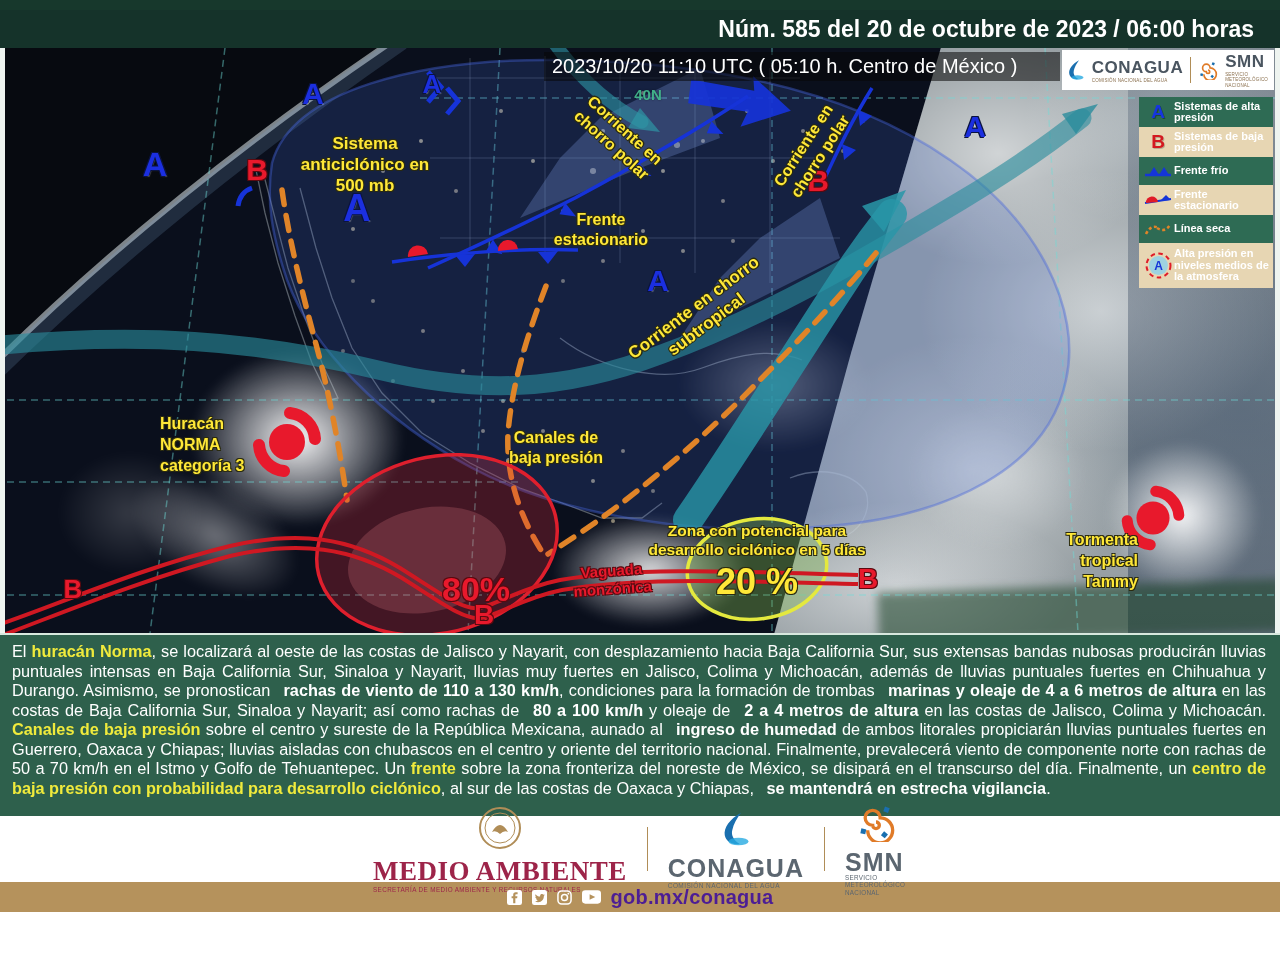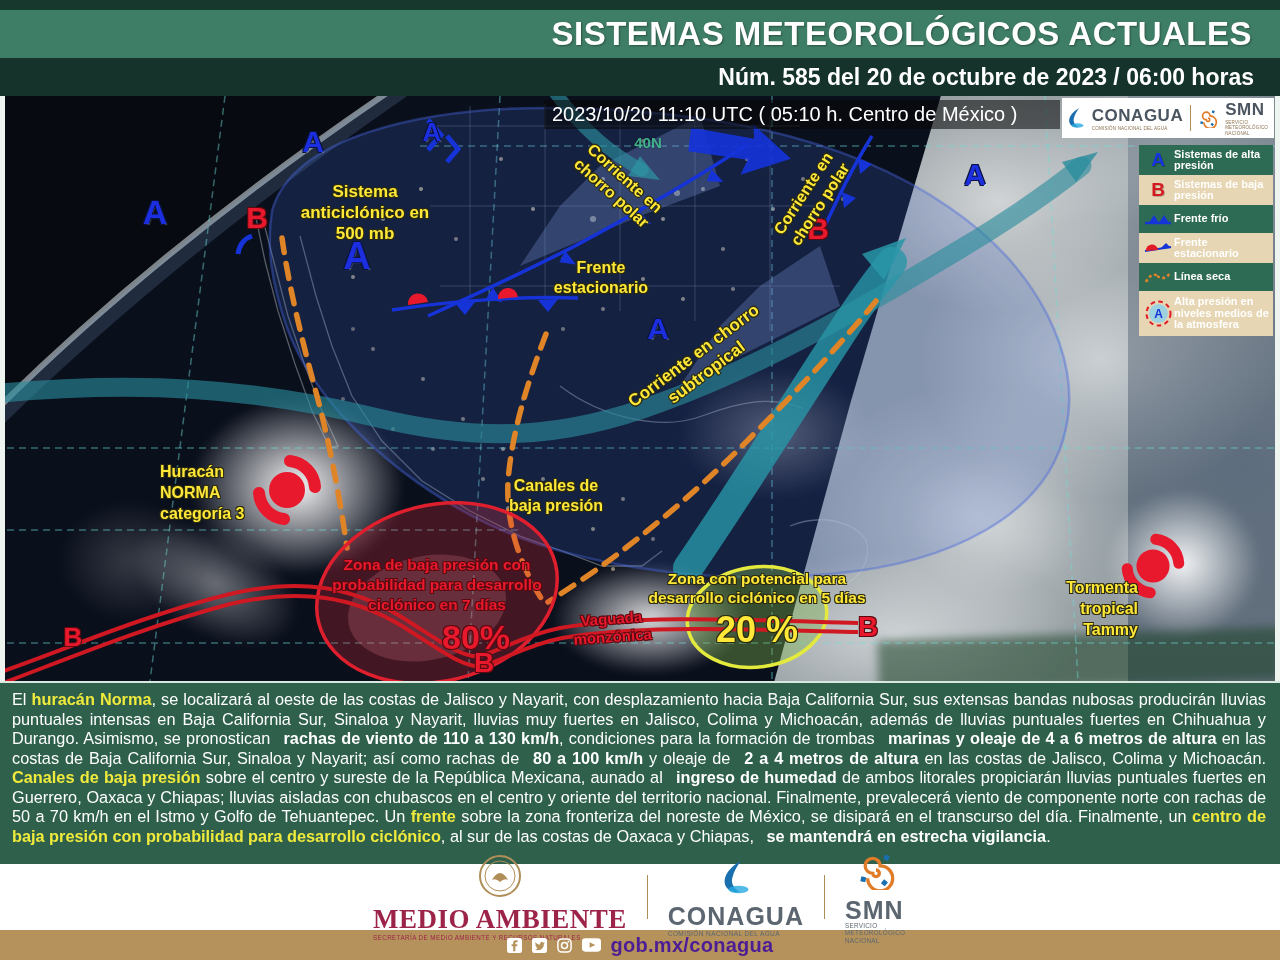--- a/index.html
+++ b/index.html
@@ -93,23 +93,20 @@
   .soc{display:inline-flex;width:16px;height:16px;align-items:center;justify-content:center;}
   .whitestrip{height:6px;background:#ffffff;}
   .edge{position:absolute;width:5px;background:#eef4f0;z-index:40;}
 </style>
 </head>
 <body>
 
 <div class="page">
 
   <div class="topstrip"></div>
-  <div class="band1">
-    <div class="title">SISTEMAS METEOROLÓGICOS ACTUALES</div>
-  </div>
   <div class="band2">
     <div class="subtitle">Núm. 585 del 20 de octubre de 2023 / 06:00 horas</div>
   </div>
 
   <div class="map">
 
     <div class="layer day"></div>
     <div class="layer ocean-right" style="left:1128px;width:152px;"></div>
     <div class="land-sa"></div>
 
@@ -256,21 +253,20 @@
     <div class="maplabel redtx" style="left:868px;top:531px;font-size:28px;">B</div>
 
     <div class="maplabel tealtx" style="left:648px;top:46px;font-size:15px;">40N</div>
     <div class="maplabel yellow" style="left:365px;top:116px;width:150px;font-size:17px;line-height:21px;">Sistema anticiclónico en 500 mb</div>
     <div class="maplabel yellow" style="left:618px;top:90px;width:130px;font-size:16px;line-height:20px;transform:translate(-50%,-50%) rotate(42deg);">Corriente en chorro polar</div>
     <div class="maplabel yellow" style="left:812px;top:103px;width:130px;font-size:16px;line-height:20px;transform:translate(-50%,-50%) rotate(-57deg);">Corriente en chorro polar</div>
     <div class="maplabel yellow" style="left:601px;top:182px;width:122px;font-size:16px;line-height:20px;">Frente estacionario</div>
     <div class="maplabel yellow" style="left:700px;top:268px;width:185px;font-size:17px;line-height:21px;transform:translate(-50%,-50%) rotate(-37deg);">Corriente en chorro subtropical</div>
     <div class="maplabel yellow" style="left:556px;top:400px;width:112px;font-size:16px;line-height:20px;">Canales de baja presión</div>
     <div class="maplabel yellow" style="left:215px;top:396px;width:110px;font-size:16px;line-height:21px;text-align:left;">Huracán NORMA categoría 3</div>
-    <div class="maplabel redtx" style="left:437px;top:489px;width:232px;font-size:15.5px;line-height:20px;">Zona de baja presión con probabilidad para desarrollo ciclónico en 7 días</div>
     <div class="maplabel redtx" style="left:476px;top:541px;font-size:34px;">80%</div>
     <div class="maplabel redtx" style="left:612px;top:532px;width:96px;font-size:15px;line-height:18px;transform:translate(-50%,-50%) rotate(-4deg);">Vaguada monzónica</div>
     <div class="maplabel yellow" style="left:757px;top:492px;width:238px;font-size:15.5px;line-height:19px;">Zona con potencial para desarrollo ciclónico en 5 días</div>
     <div class="maplabel yellow" style="left:757px;top:534px;font-size:36px;">20 %</div>
     <div class="maplabel yellow" style="left:1092px;top:466px;width:92px;font-size:16px;line-height:21px;text-align:right;margin-top:46px;">Tormenta tropical Tammy</div>
 
     <div class="tsbar">
       <span>2023/10/20 11:10 UTC ( 05:10 h. Centro de México )</span>
     </div>
 

